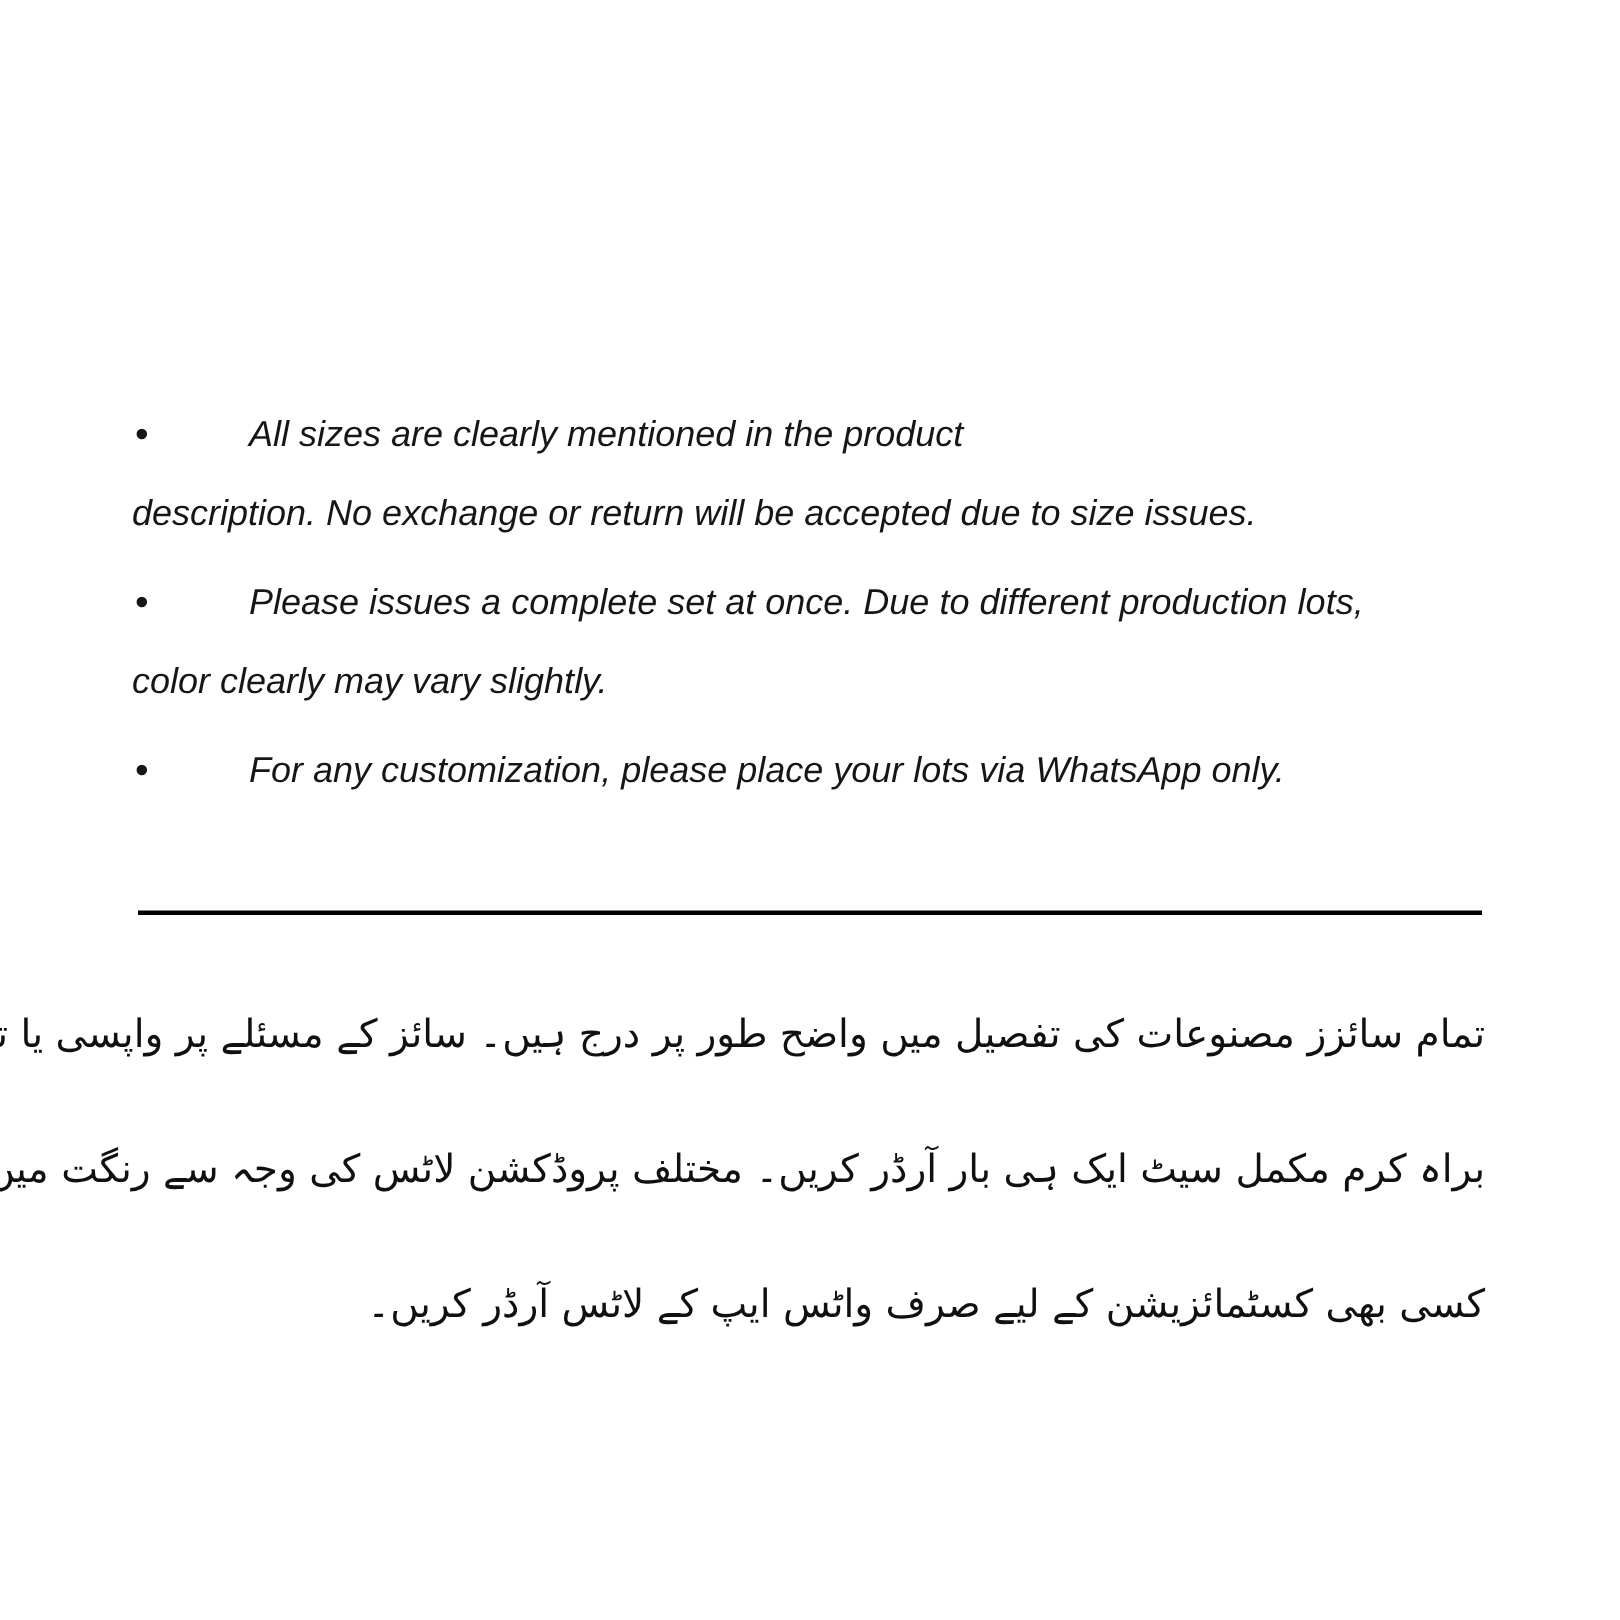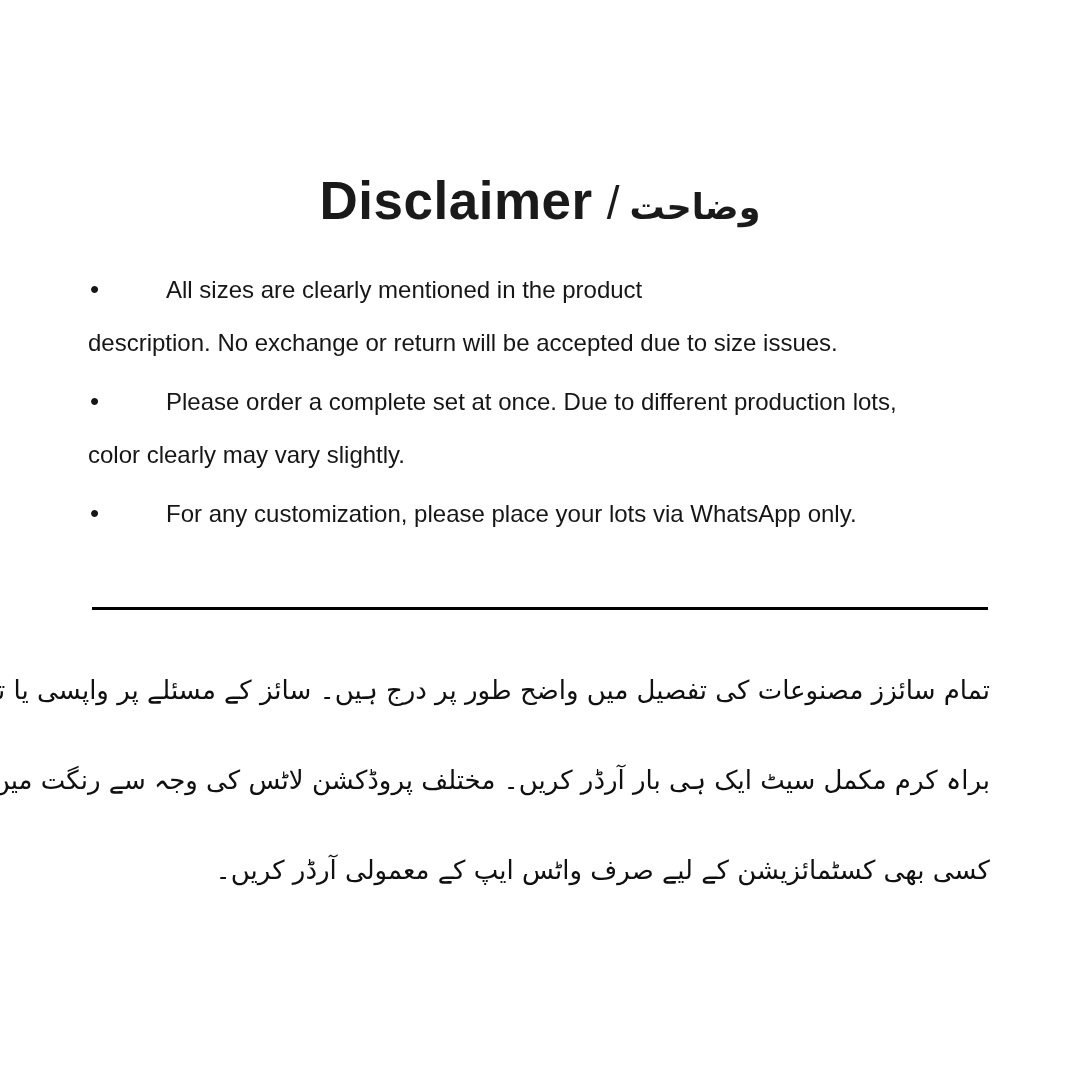--- a/index.html
+++ b/index.html
@@ -58,21 +58,21 @@
     position: relative;
     margin-bottom: 6px;
   }
   .bullet-marker {
     position: absolute;
     left: 2px;
     top: 0;
     font-size: 26px;
     line-height: 53px;
   }
-  .b-line { white-space: nowrap; }
+  .b-line { white-space: nowrap; font-style: italic; }
   .b-line.first { padding-left: 78px; }
 
   
   .divider {
     position: absolute;
     top: 607px;
     left: 92px;
     width: 896px;
     height: 3px;
     background: #000000;
@@ -92,46 +92,43 @@
     line-height: 90px;
     color: #101010;
   }
   .urdu-line { white-space: nowrap; }
 </style>
 </head>
 <body>
 
 <div class="page">
 
-  <h1 class="title">
-    <span class="title-en">Disclaimer</span><span class="title-sep">/</span><span class="title-ur" dir="rtl">وضاحت</span>
-  </h1>
 
   <div class="bullets">
 
     <div class="bullet">
       <span class="bullet-marker">•</span>
       <div class="b-line first">All sizes are clearly mentioned in the product</div>
       <div class="b-line">description. No exchange or return will be accepted due to size issues.</div>
     </div>
 
     <div class="bullet">
       <span class="bullet-marker">•</span>
-      <div class="b-line first">Please order a complete set at once. Due to different production lots,</div>
+      <div class="b-line first">Please issues a complete set at once. Due to different production lots,</div>
       <div class="b-line">color clearly may vary slightly.</div>
     </div>
 
     <div class="bullet">
       <span class="bullet-marker">•</span>
       <div class="b-line first">For any customization, please place your lots via WhatsApp only.</div>
     </div>
 
   </div>
 
   <div class="divider"></div>
 
   <div class="urdu">
     <div class="urdu-line">تمام سائزز مصنوعات کی تفصیل میں واضح طور پر درج ہیں۔ سائز کے مسئلے پر واپسی یا تبادلہ ممکن نہیں ہو گا۔</div>
     <div class="urdu-line">براہ کرم مکمل سیٹ ایک ہی بار آرڈر کریں۔ مختلف پروڈکشن لاٹس کی وجہ سے رنگت میں معمولی فرق ہو سکتا ہے۔</div>
-    <div class="urdu-line">کسی بھی کسٹمائزیشن کے لیے صرف واٹس ایپ کے معمولی آرڈر کریں۔</div>
+    <div class="urdu-line">کسی بھی کسٹمائزیشن کے لیے صرف واٹس ایپ کے لاٹس آرڈر کریں۔</div>
   </div>
 
 </div>
 
 </body></html>

